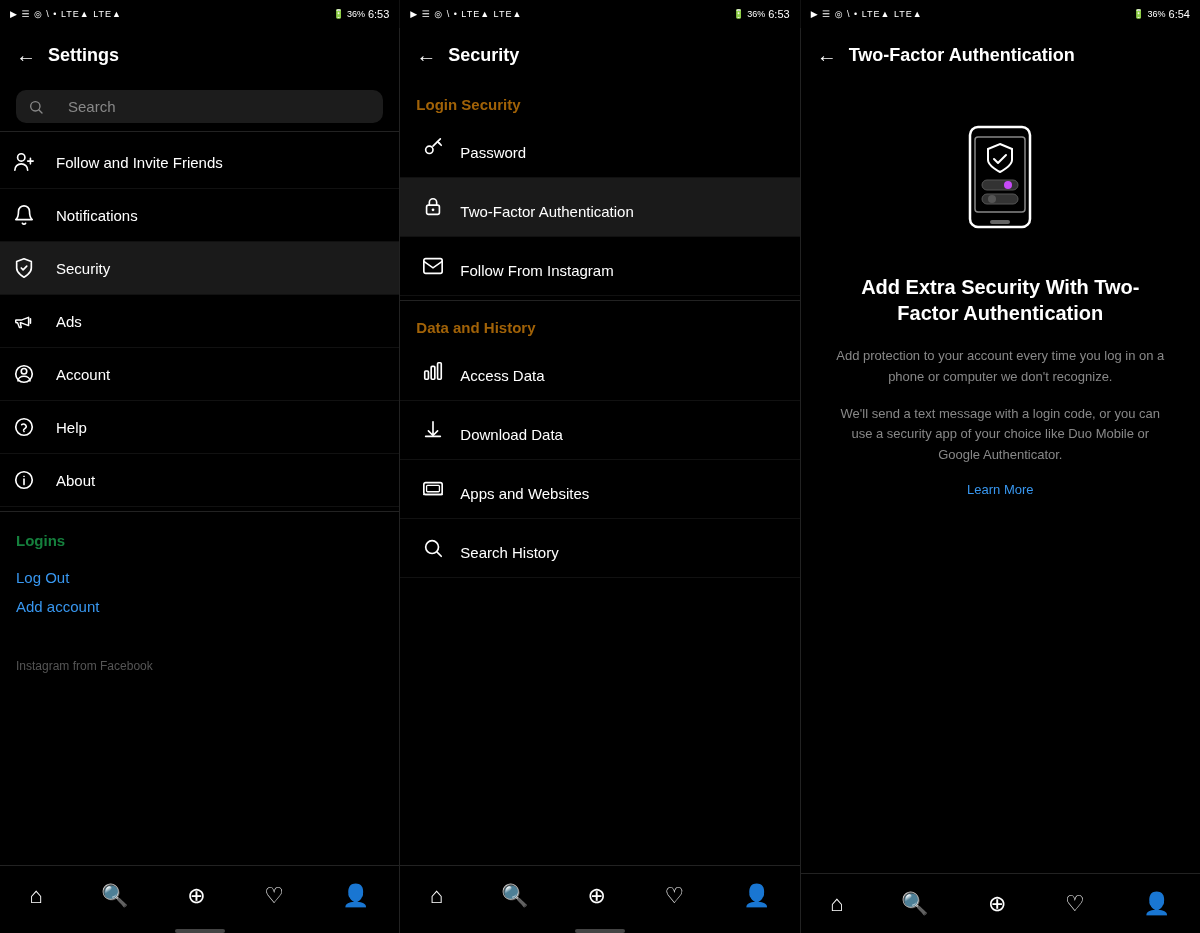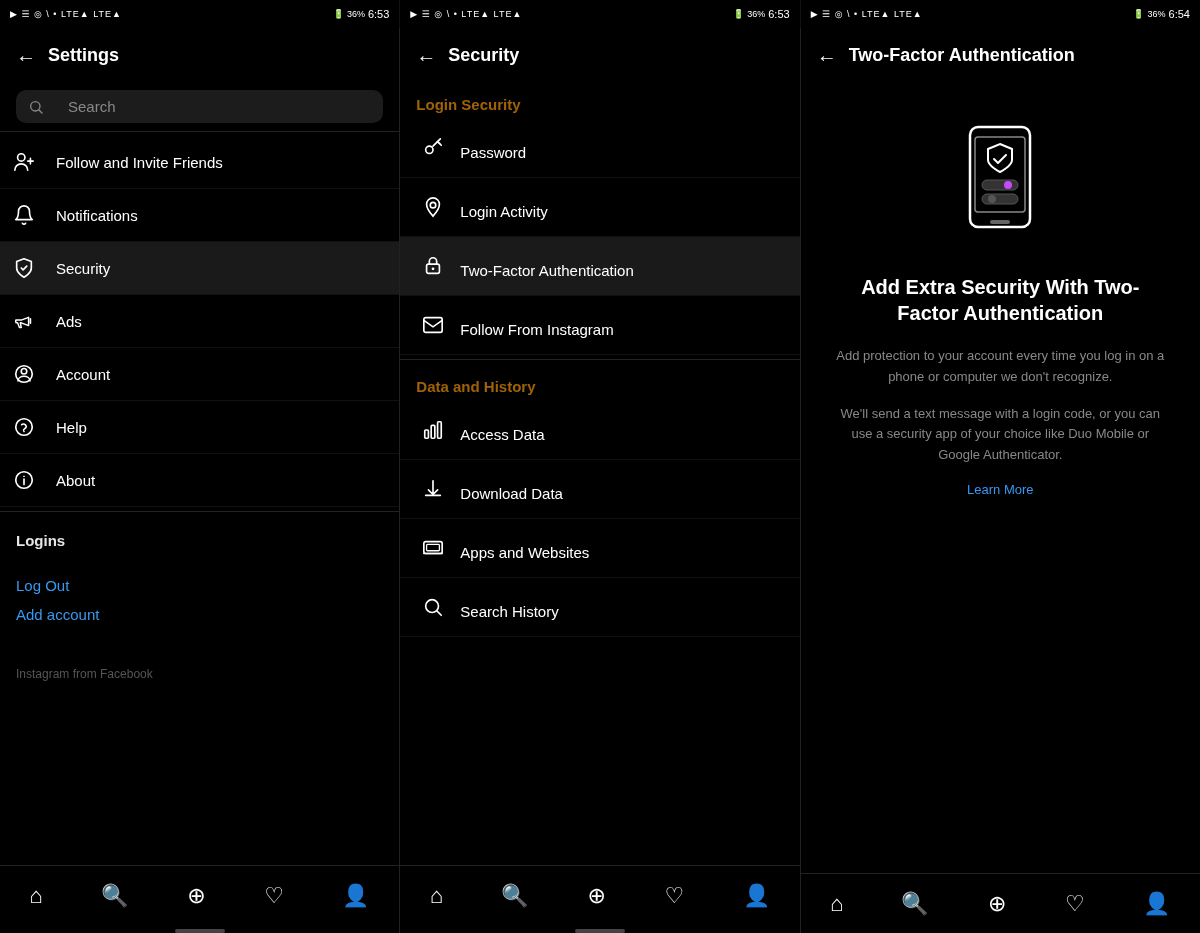--- a/index.html
+++ b/index.html
@@ -117,21 +117,21 @@
       padding: 14px 16px 6px;
       color: #a16207;
       font-size: 15px;
       font-weight: 700;
     }
 
     
     .logins-section {
       padding: 16px;
     }
-    .logins-title { color: #e5e5e5; font-size: 15px; font-weight: 700; margin-bottom: 28px; }
+    .logins-title { color: #15803d; font-size: 15px; font-weight: 700; margin-bottom: 20px; }
     .logins-link { color: #3897f0; font-size: 15px; display: block; margin-bottom: 12px; cursor: pointer; }
 
     
     .footer-text { padding: 16px; color: #555; font-size: 12px; }
 
     
     .bottom-nav {
       height: 60px;
       background: #000;
       display: flex;
@@ -383,29 +383,20 @@
           <svg width="22" height="22" viewBox="0 0 24 24" fill="none">
             <circle cx="8" cy="14" r="4" stroke="#fff" stroke-width="1.8"></circle>
             <path d="M12 10l8-8" stroke="#fff" stroke-width="1.8" stroke-linecap="round"></path>
             <path d="M17 5l2 2" stroke="#fff" stroke-width="1.8" stroke-linecap="round"></path>
             <path d="M19 7l2 2" stroke="#fff" stroke-width="1.8" stroke-linecap="round"></path>
           </svg>
         </div>
         <span class="security-label">Password</span>
       </div>
 
-      <div class="security-item">
-        <div class="security-icon">
-          <svg width="22" height="22" viewBox="0 0 24 24" fill="none">
-            <circle cx="12" cy="10" r="3" stroke="#fff" stroke-width="1.8"></circle>
-            <path d="M12 2C8.13 2 5 5.13 5 9c0 5.25 7 13 7 13s7-7.75 7-13c0-3.87-3.13-7-7-7z" stroke="#fff" stroke-width="1.8"></path>
-          </svg>
-        </div>
-        <span class="security-label">Login Activity</span>
-      </div>
 
       <div class="security-item active" style="background:#1a1a1a;">
         <div class="security-icon">
           <svg width="22" height="22" viewBox="0 0 24 24" fill="none">
             <rect x="5" y="10" width="14" height="10" rx="2" stroke="#fff" stroke-width="1.8"></rect>
             <path d="M8 10V7a4 4 0 018 0v3" stroke="#fff" stroke-width="1.8" stroke-linecap="round"></path>
             <circle cx="12" cy="15" r="1.5" fill="#fff"></circle>
           </svg>
         </div>
         <span class="security-label">Two-Factor Authentication</span>

